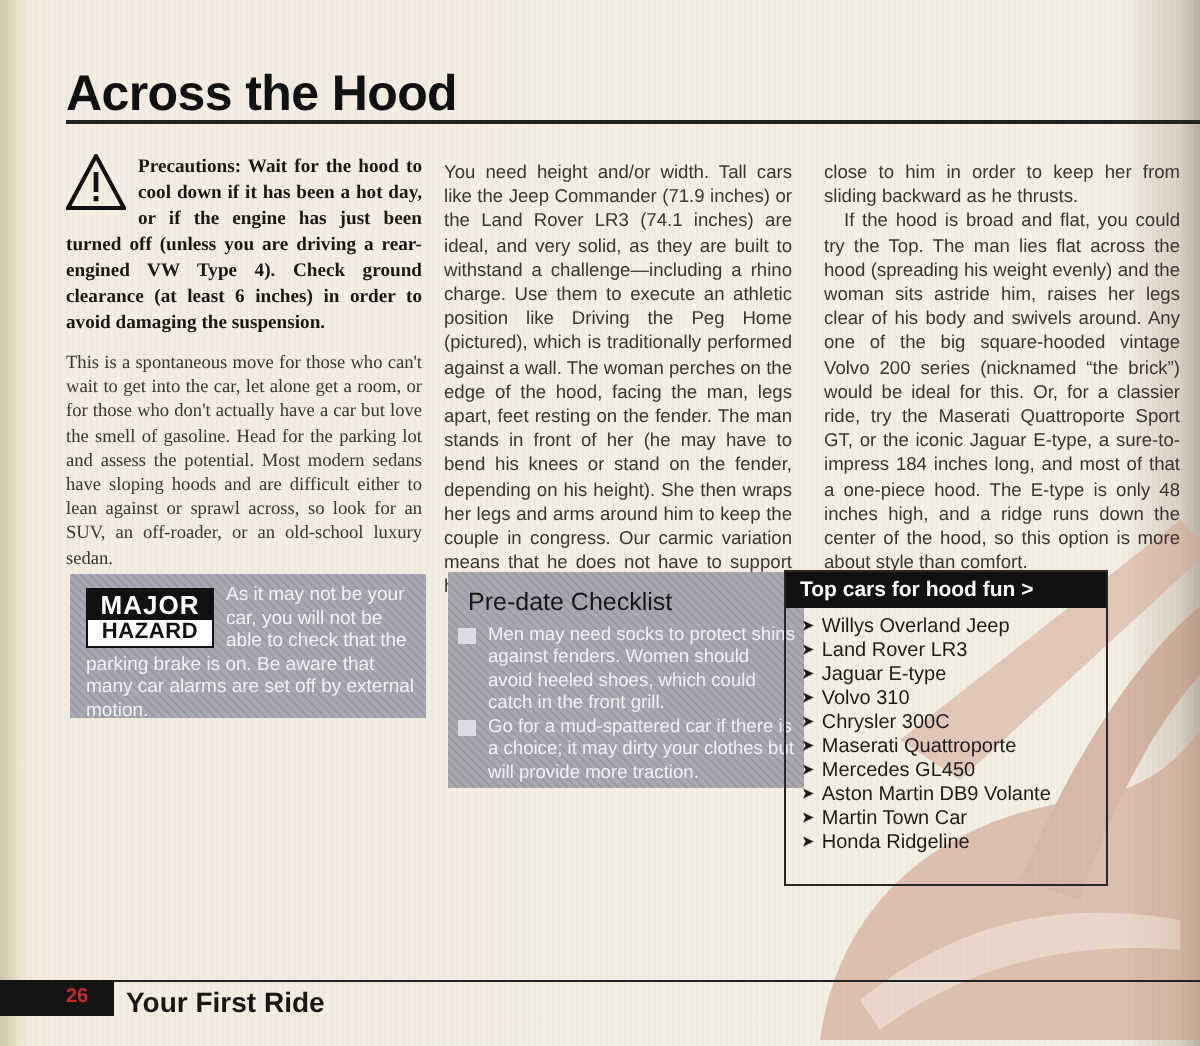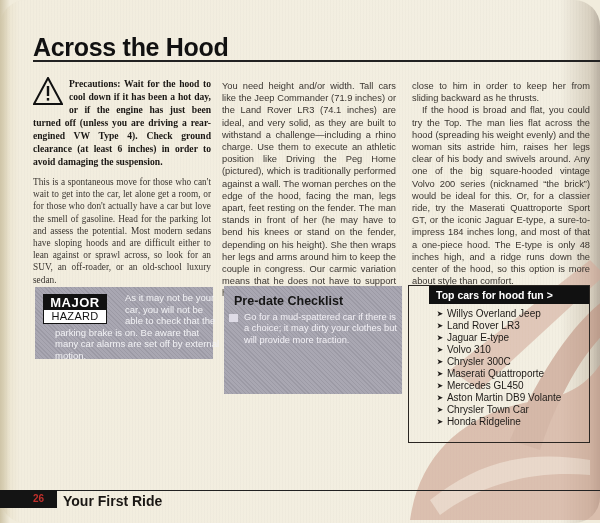--- a/index.html
+++ b/index.html
@@ -7,21 +7,20 @@
     width: 600px; height: 523px; overflow: hidden; position: relative;
     background: #f1ecdc;
     font-family: "Liberation Sans", sans-serif;
     color: #2a2622;
   }
   .page {
     position: absolute; inset: 0;
     background:
       repeating-linear-gradient(90deg, rgba(0,0,0,0.015) 0 1px, transparent 1px 3px),
       linear-gradient(90deg, #e8e0c8 0, #f2edde 20px, #f3efe2 560px, #d8d0c0 590px, #b9b0a2 600px);
-    border-radius: 26px;
   }
   .spine-shadow {
     position: absolute; left: 0; top: 0; width: 10px; height: 523px;
     background: linear-gradient(90deg, #cfc5a8, rgba(240,235,220,0));
   }
   .shoe-graphic {
     position: absolute; left: 390px; top: 250px; width: 230px; height: 270px;
     opacity: 0.55;
   }
   .title {
@@ -48,32 +47,31 @@
     position: absolute;
     background: repeating-linear-gradient(45deg, #9c9aa5 0 1px, #a9a7b2 1px 3px);
     color: #f2f0f4;
   }
   .hazard-box { left: 35px; top: 287px; width: 178px; height: 72px; padding: 0; }
   .hazard-badge {
     position: absolute; left: 8px; top: 7px; width: 62px; border: 1.5px solid #111;
     background: #111; text-align: center;
   }
   .hazard-major { display: block; font-weight: 900; font-size: 13px; line-height: 15px; color: #fff; letter-spacing: 0.5px; }
-  .hazard-hazard { display: block; font-weight: 400; font-size: 11px; line-height: 13px; color: #111; background: #fff; letter-spacing: 0.3px; }
-  .hazard-text { position: absolute; left: 20px; top: 5px; width: 166px; font-size: 9.5px; line-height: 11.6px; color: #f2f2f5; }
+  .hazard-hazard { display: block; font-weight: 700; font-size: 11px; line-height: 13px; color: #111; background: #fff; letter-spacing: 0.3px; }
+  .hazard-text { position: absolute; left: 8px; top: 5px; width: 166px; font-size: 9.5px; line-height: 11.6px; color: #f2f2f5; }
   .hazard-text .spacer { float: left; width: 70px; height: 34px; }
   .checklist-box { left: 224px; top: 286px; width: 178px; height: 108px; }
-  .checklist-title { position: absolute; left: 10px; top: 8px; font-size: 12.5px; color: #161616; font-weight: bold; }
+  .checklist-title { position: absolute; left: 10px; top: 8px; font-size: 12.5px; color: #161616; }
   .checklist-items { position: absolute; left: 5px; top: 26px; width: 170px; }
   .check-item { display: flex; font-size: 9.3px; line-height: 11.3px; color: #f3f1f6; margin-bottom: 1px; }
   .check-box-icon { flex: 0 0 9px; height: 8px; background: #dedbe6; margin: 2px 6px 0 0; }
   .topcars-box {
-    position: absolute; left: 408px; top: 285px; width: 160px; height: 156px;
+    position: absolute; left: 392px; top: 285px; width: 160px; height: 156px;
     border: 1px solid #2a2622;
-    padding-left: 20px;
   }
   .topcars-header {
     background: #111; color: #fff; font-weight: bold; font-size: 10.5px; height: 18px; line-height: 18px; padding-left: 7px;
   }
   .topcars-list { list-style: none; margin: 0; padding: 4px 0 0 8px; }
   .topcars-list li { font-size: 10px; line-height: 12px; color: #1e1b18; display: flex; align-items: center; }
   .arrow-icon { font-size: 7px; font-weight: bold; margin-right: 4px; }
   .footer-rule { position: absolute; left: 0; top: 490px; width: 600px; height: 1.2px; background: #222; }
   .footer-block { position: absolute; left: 0; top: 490px; width: 57px; height: 18px; background: #141414; }
   .page-number { position: absolute; left: 33px; top: 493px; font-weight: bold; font-size: 10px; color: #c0302c; }
@@ -125,20 +123,24 @@
       <span class="spacer"></span>
       <span>As it may not be your car, you will not be able to check that the parking brake is on. Be aware that many car alarms are set off by external motion.</span>
     </div>
   </div>
 
   <div class="box-gray checklist-box">
     <div class="checklist-title">Pre-date Checklist</div>
     <div class="checklist-items">
       <div class="check-item">
         <span class="check-box-icon"></span>
+        <span>Men may need socks to protect shins against fenders. Women should avoid heeled shoes, which could catch in the front grill.</span>
+      </div>
+      <div class="check-item">
+        <span class="check-box-icon"></span>
         <span>Go for a mud-spattered car if there is a choice; it may dirty your clothes but will provide more traction.</span>
       </div>
     </div>
   </div>
 
   <div class="topcars-box">
     <div class="topcars-header">Top cars for hood fun &gt;</div>
     <ul class="topcars-list">
       <li>
           <span class="arrow-icon">➤</span>
@@ -167,21 +169,21 @@
       <li>
           <span class="arrow-icon">➤</span>
           <span>Mercedes GL450</span>
         </li>
       <li>
           <span class="arrow-icon">➤</span>
           <span>Aston Martin DB9 Volante</span>
         </li>
       <li>
           <span class="arrow-icon">➤</span>
-          <span>Chrysler Town Car</span>
+          <span>Martin Town Car</span>
         </li>
       <li>
           <span class="arrow-icon">➤</span>
           <span>Honda Ridgeline</span>
         </li>
     </ul>
   </div>
 
   <div class="footer-rule"></div>
   <div class="footer-block"></div>

